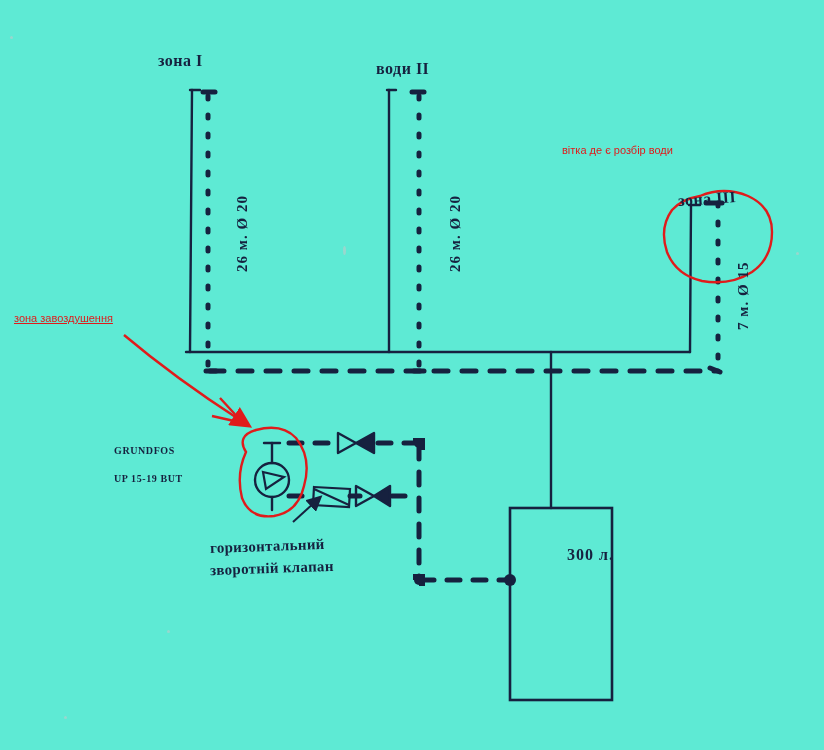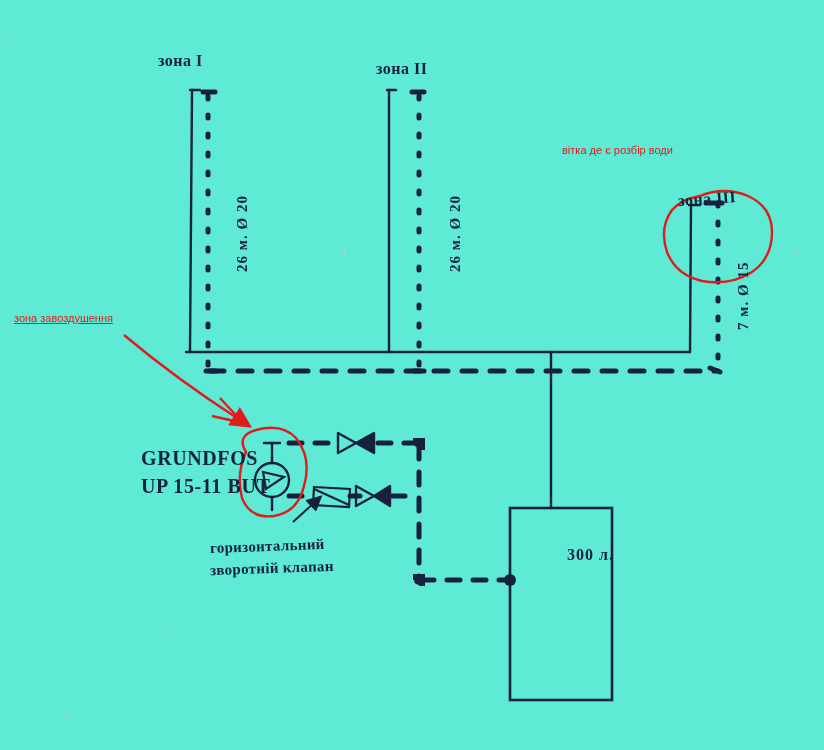--- a/index.html
+++ b/index.html
@@ -42,24 +42,23 @@
   }
   .zone-title {
     font-size: 16px;
     letter-spacing: 0.5px;
   }
   .dim-label {
     font-size: 15px;
     letter-spacing: 1px;
   }
   .pump-label {
-    font-size: 20px;
+    font-size: 10px;
     line-height: 1.45;
     letter-spacing: 0.6px;
-    margin-left: 27px;
   }
   .valve-label {
     font-size: 15px;
     line-height: 1.35;
     letter-spacing: 0.3px;
   }
   .tank-label {
     font-size: 16px;
     letter-spacing: 1px;
     margin-left: 36px;
@@ -181,37 +180,37 @@
 
     <path d="M246,452 Q236,436 256,430 Q282,423 296,438 Q312,458 304,486
              Q298,512 274,516 Q250,519 242,498 Q236,474 246,452 Z" fill="none" stroke="#e01b1b" stroke-width="2.4"></path>
 
     <path d="M700,196 Q724,186 748,196 Q772,207 772,232 Q772,258 752,272
              Q730,286 702,281 Q676,275 667,252 Q659,228 672,210 Q682,199 700,196 Z" fill="none" stroke="#e01b1b" stroke-width="2.4"></path>
   </svg>
 
   <div class="hand-label zone-title" style="left:158px; top:52px;">зона I</div>
 
-  <div class="hand-label zone-title" style="left:376px; top:60px;">зона II</div>
+  <div class="hand-label zone-title" style="left:376px; top:60px;">води II</div>
 
   <div class="hand-label zone-title" style="left:678px; top:190px; transform:rotate(-4deg);">зона III</div>
 
   <div class="hand-label dim-label rot90" style="left:234px; top:272px;">26 м.  Ø 20</div>
 
   <div class="hand-label dim-label rot90" style="left:447px; top:272px;">26 м.  Ø 20</div>
 
   <div class="hand-label dim-label rot90" style="left:735px; top:330px;">7 м.  Ø 15</div>
 
   <div class="red-note" style="left:14px; top:312px;text-decoration:underline;">зона завоздушення</div>
 
   <div class="red-note" style="left:562px; top:144px;">вітка де є розбір води</div>
 
   <div class="hand-label pump-label" style="left:114px; top:444px;">GRUNDFOS</div>
 
-  <div class="hand-label pump-label" style="left:114px; top:472px;">UP 15-11 BUT</div>
+  <div class="hand-label pump-label" style="left:114px; top:472px;">UP 15-19 BUT</div>
 
   <div class="hand-label valve-label" style="left:210px; top:536px; transform:rotate(-2deg);">горизонтальний</div>
 
   <div class="hand-label valve-label" style="left:210px; top:558px; transform:rotate(-2deg);">зворотній клапан</div>
 
   <div class="hand-label tank-label" style="left:531px; top:546px;">300 л.</div>
 
   <div class="speck" style="left:10px; top:36px; width:3px; height:3px;"></div>
   <div class="speck" style="left:343px; top:246px; width:3px; height:9px;"></div>
   <div class="speck" style="left:64px; top:716px; width:3px; height:3px;"></div>

